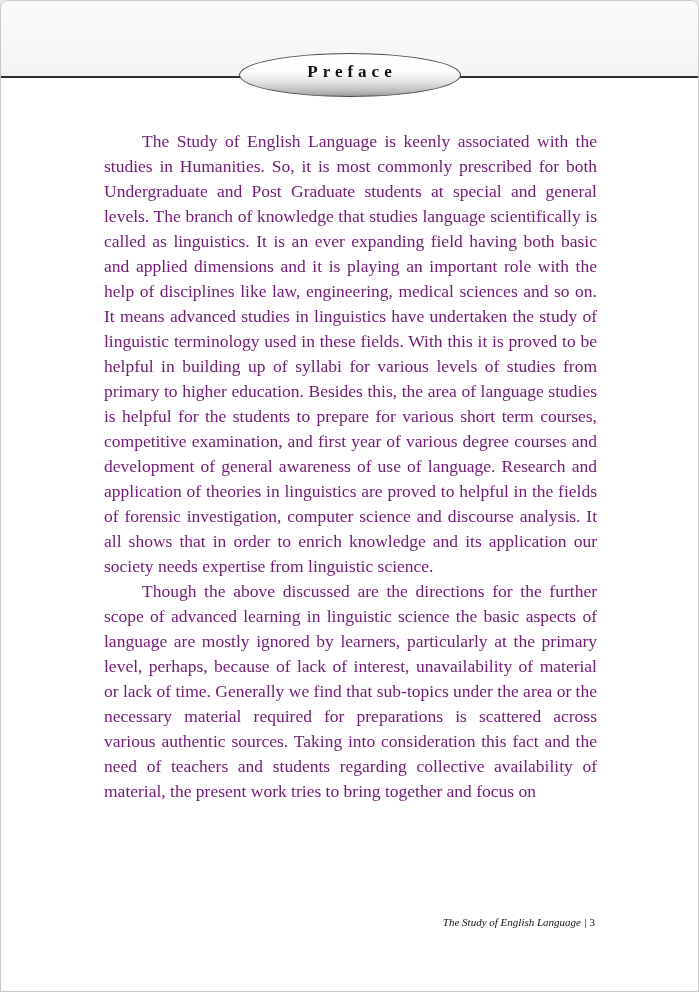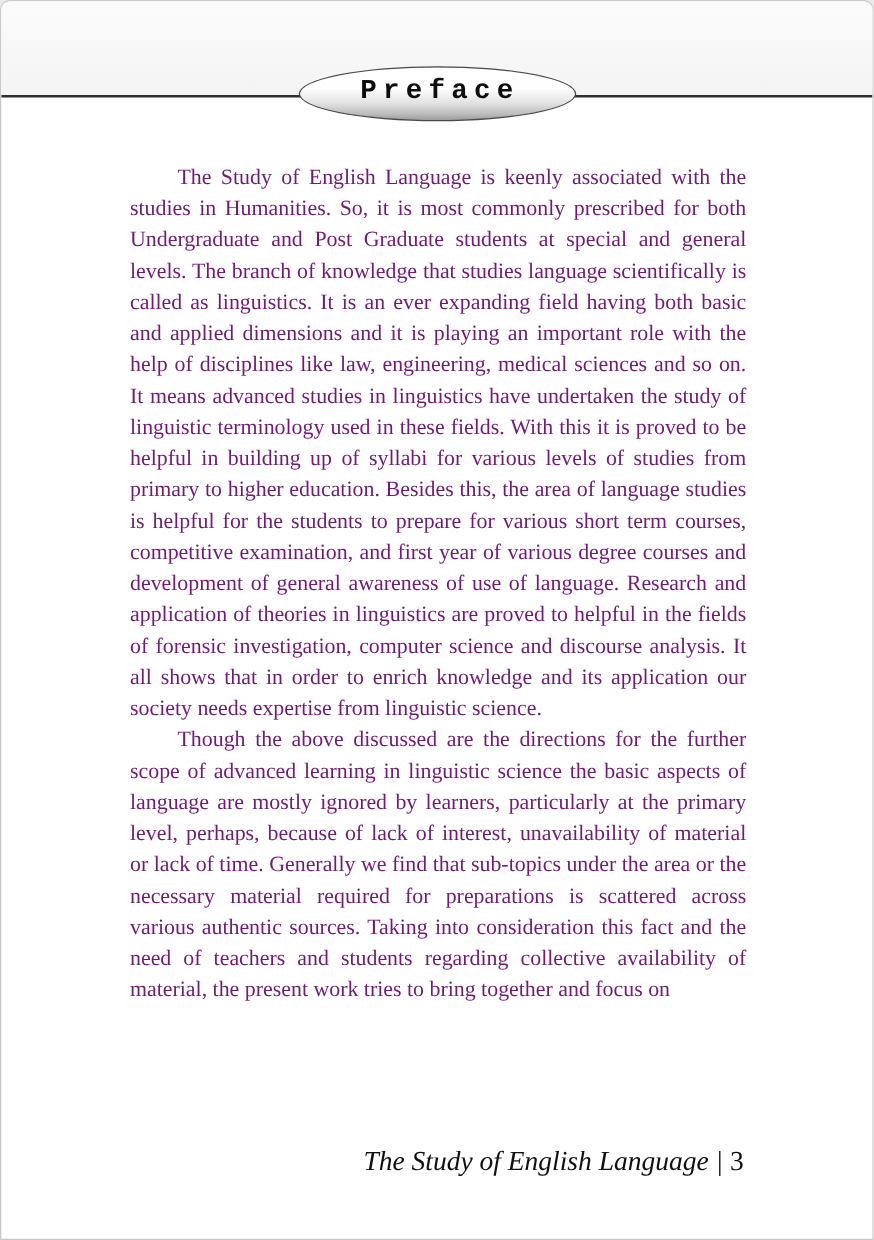--- a/index.html
+++ b/index.html
@@ -38,23 +38,23 @@
     border: 1px solid #4a4a4a;
     background: linear-gradient(to bottom,
       #ffffff 0%, #fefefe 40%, #e2e2e2 68%, #bdbdbd 88%, #9d9d9d 100%);
     display: flex;
     align-items: center;
     justify-content: center;
     z-index: 3;
     box-sizing: border-box;
   }
   .title-text {
-    font-family: Liberation Mono, monospace;
+    font-family: Liberation Serif, serif;
     font-weight: bold;
-    font-size: 22px;
+    font-size: 17px;
     letter-spacing: 5px;
     padding-left: 5px; 
     color: #0e0e0e;
     margin-top: -6px; 
   }
   .page-body {
     position: absolute;
     top: 128px;
     left: 103px;
     width: 493px;
@@ -64,21 +64,21 @@
     color: #701a75;
   }
   .page-body p {
     margin: 0;
     text-indent: 38px;
   }
   .page-footer {
     position: absolute;
     top: 915px;
     right: 103px;
-    font-size: 22px;
+    font-size: 11px;
     color: #101010;
     white-space: nowrap;
   }
   .footer-title, .footer-sep {
     font-style: italic;
   }
   .footer-page {
     font-style: normal;
   }
 </style>

